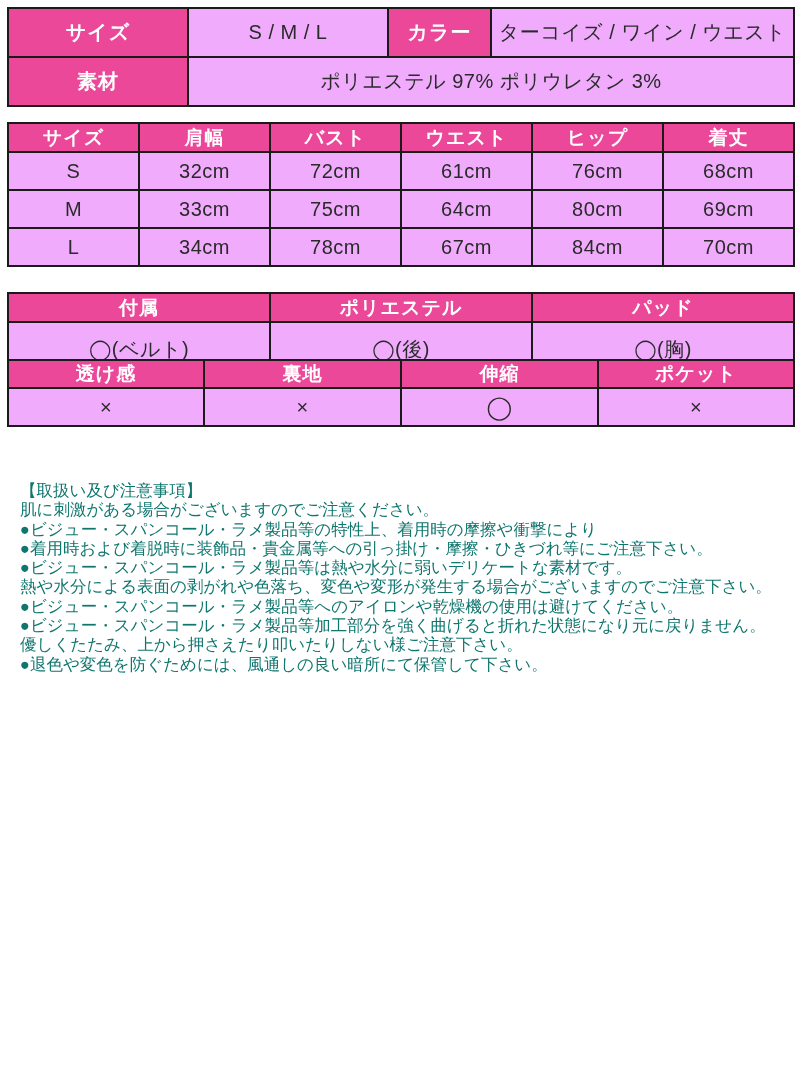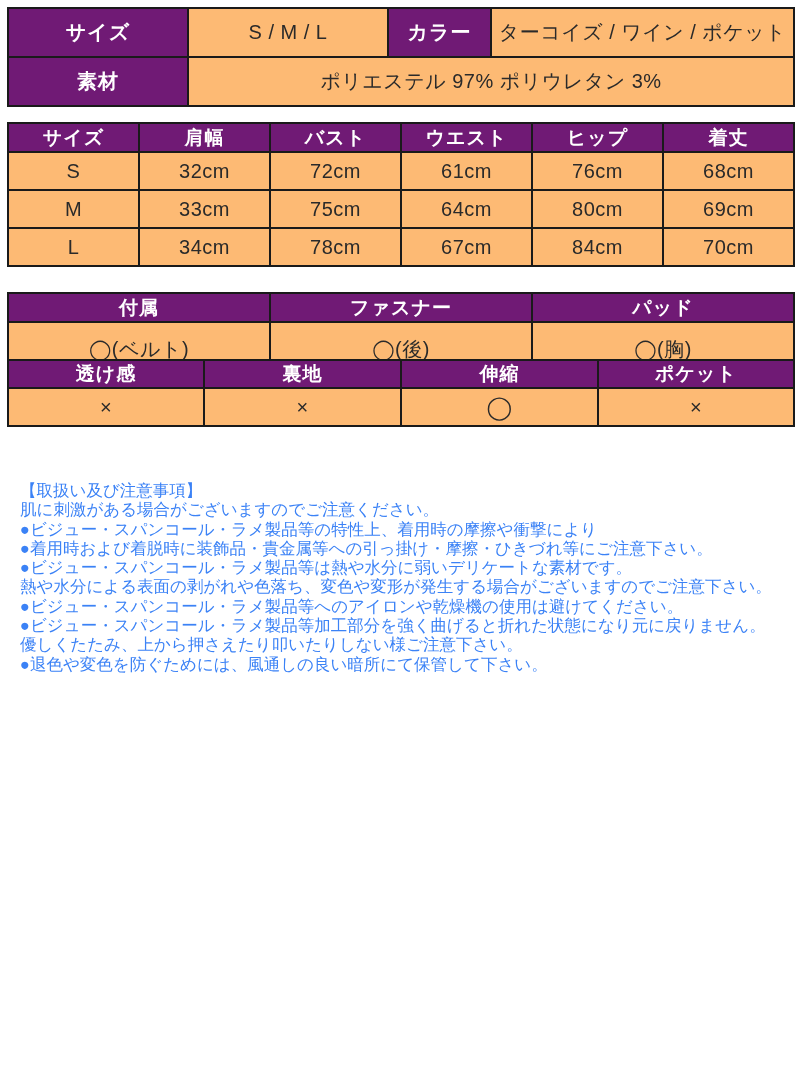--- a/index.html
+++ b/index.html
@@ -21,31 +21,31 @@
   }
   th, td {
     border: 2px solid #1a1a1a;
     text-align: center;
     vertical-align: middle;
     overflow: hidden;
     white-space: nowrap;
     padding: 0;
   }
   th {
-    background: #701a75;
+    background: #ec4899;
     color: #ffffff;
     font-weight: bold;
     font-size: 20px;
     letter-spacing: 1px;
   }
   td {
     color: #2a2a2a;
     font-size: 20px;
     letter-spacing: 0.5px;
-    background: #fdba74;
+    background: #f0abfc;
   }
 
   .t1 { top: 7px; }
   .t1 tr { height: 49px; }
 
   .t2 { top: 122px; }
   .t2 tr.hdr { height: 29px; }
   .t2 tr.val { height: 38px; }
   .t2 th { font-size: 19px; }
 
@@ -60,21 +60,21 @@
   .t4 th { font-size: 19px; }
   .t4 td.big { font-size: 23px; }
 
   .notes {
     position: absolute;
     left: 20px;
     top: 481px;
     width: 770px;
     font-size: 16.5px;
     line-height: 19.3px;
-    color: #3b82f6;
+    color: #0f766e;
     letter-spacing: 0;
   }
   .notes div { white-space: nowrap; }
 </style>
 </head>
 <body>
 
 <div class="sheet">
 
   <table class="t1">
@@ -82,21 +82,21 @@
       <col style="width:180px">
         <col style="width:200px">
         <col style="width:103px">
         <col style="width:303px">
     </colgroup>
     <tbody>
         <tr>
       <th>サイズ</th>
       <td>S / M / L</td>
       <th>カラー</th>
-      <td>ターコイズ / ワイン / ポケット</td>
+      <td>ターコイズ / ワイン / ウエスト</td>
     </tr>
     <tr>
       <th>素材</th>
       <td colspan="3">ポリエステル 97%  ポリウレタン 3%</td>
     </tr>
   </tbody>
     </table>
 
   <table class="t2">
     <colgroup>
@@ -145,21 +145,21 @@
 
   <table class="t3">
     <colgroup>
       <col style="width:262px">
         <col style="width:262px">
         <col style="width:262px">
     </colgroup>
     <tbody>
         <tr class="hdr">
       <th>付属</th>
-      <th>ファスナー</th>
+      <th>ポリエステル</th>
       <th>パッド</th>
     </tr>
     <tr class="val">
       <td>◯(ベルト)</td>
       <td>◯(後)</td>
       <td>◯(胸)</td>
     </tr>
   </tbody>
     </table>
 

